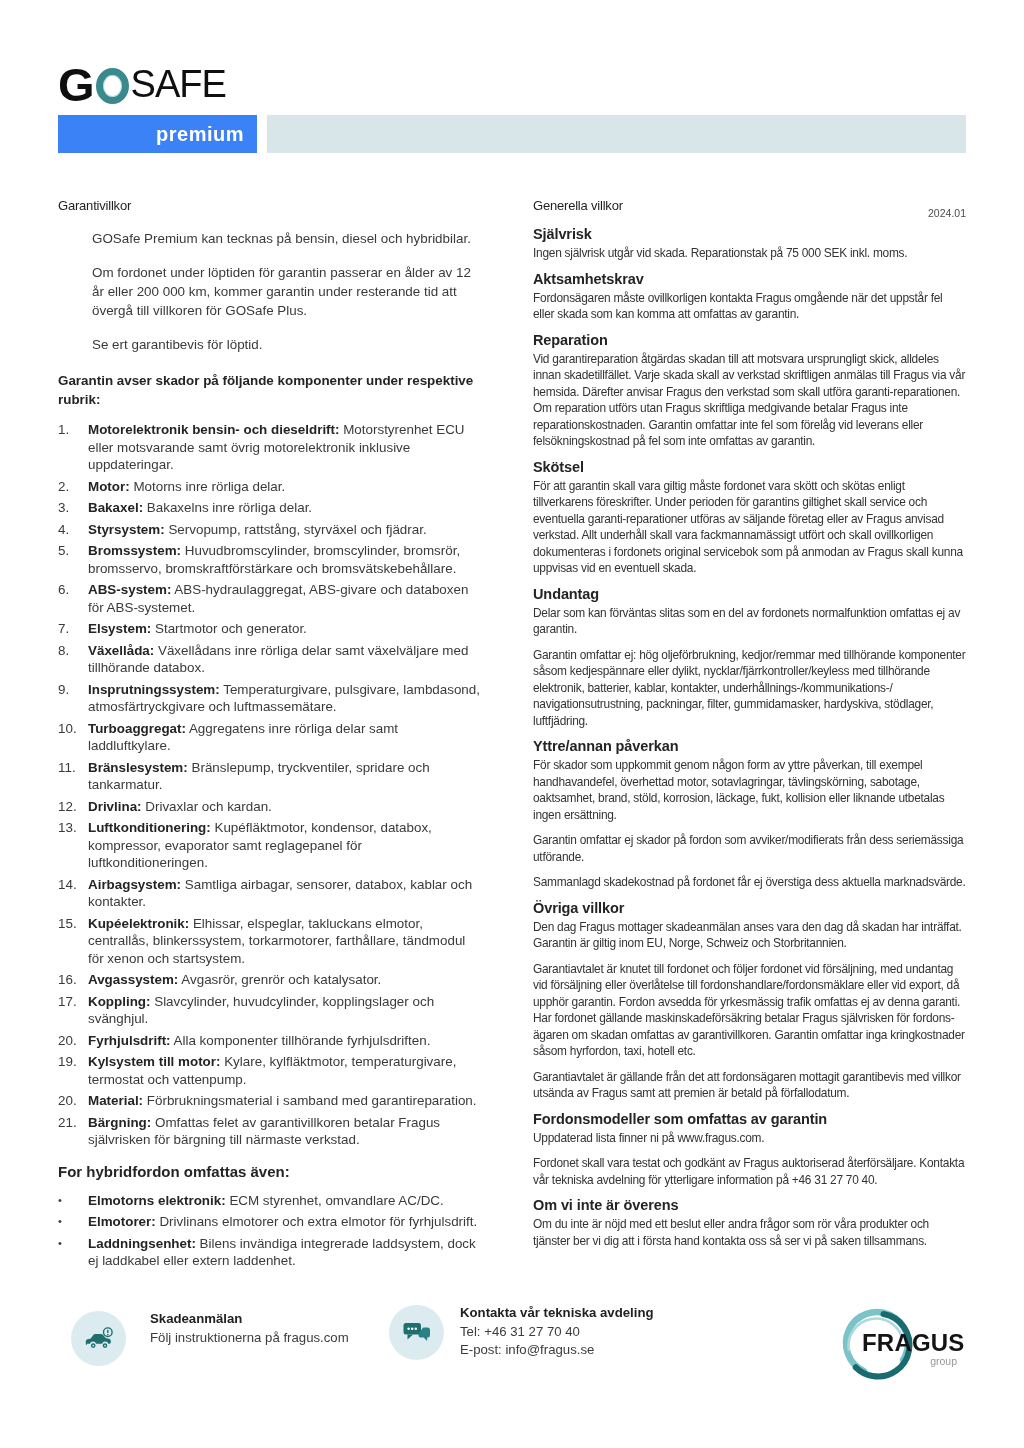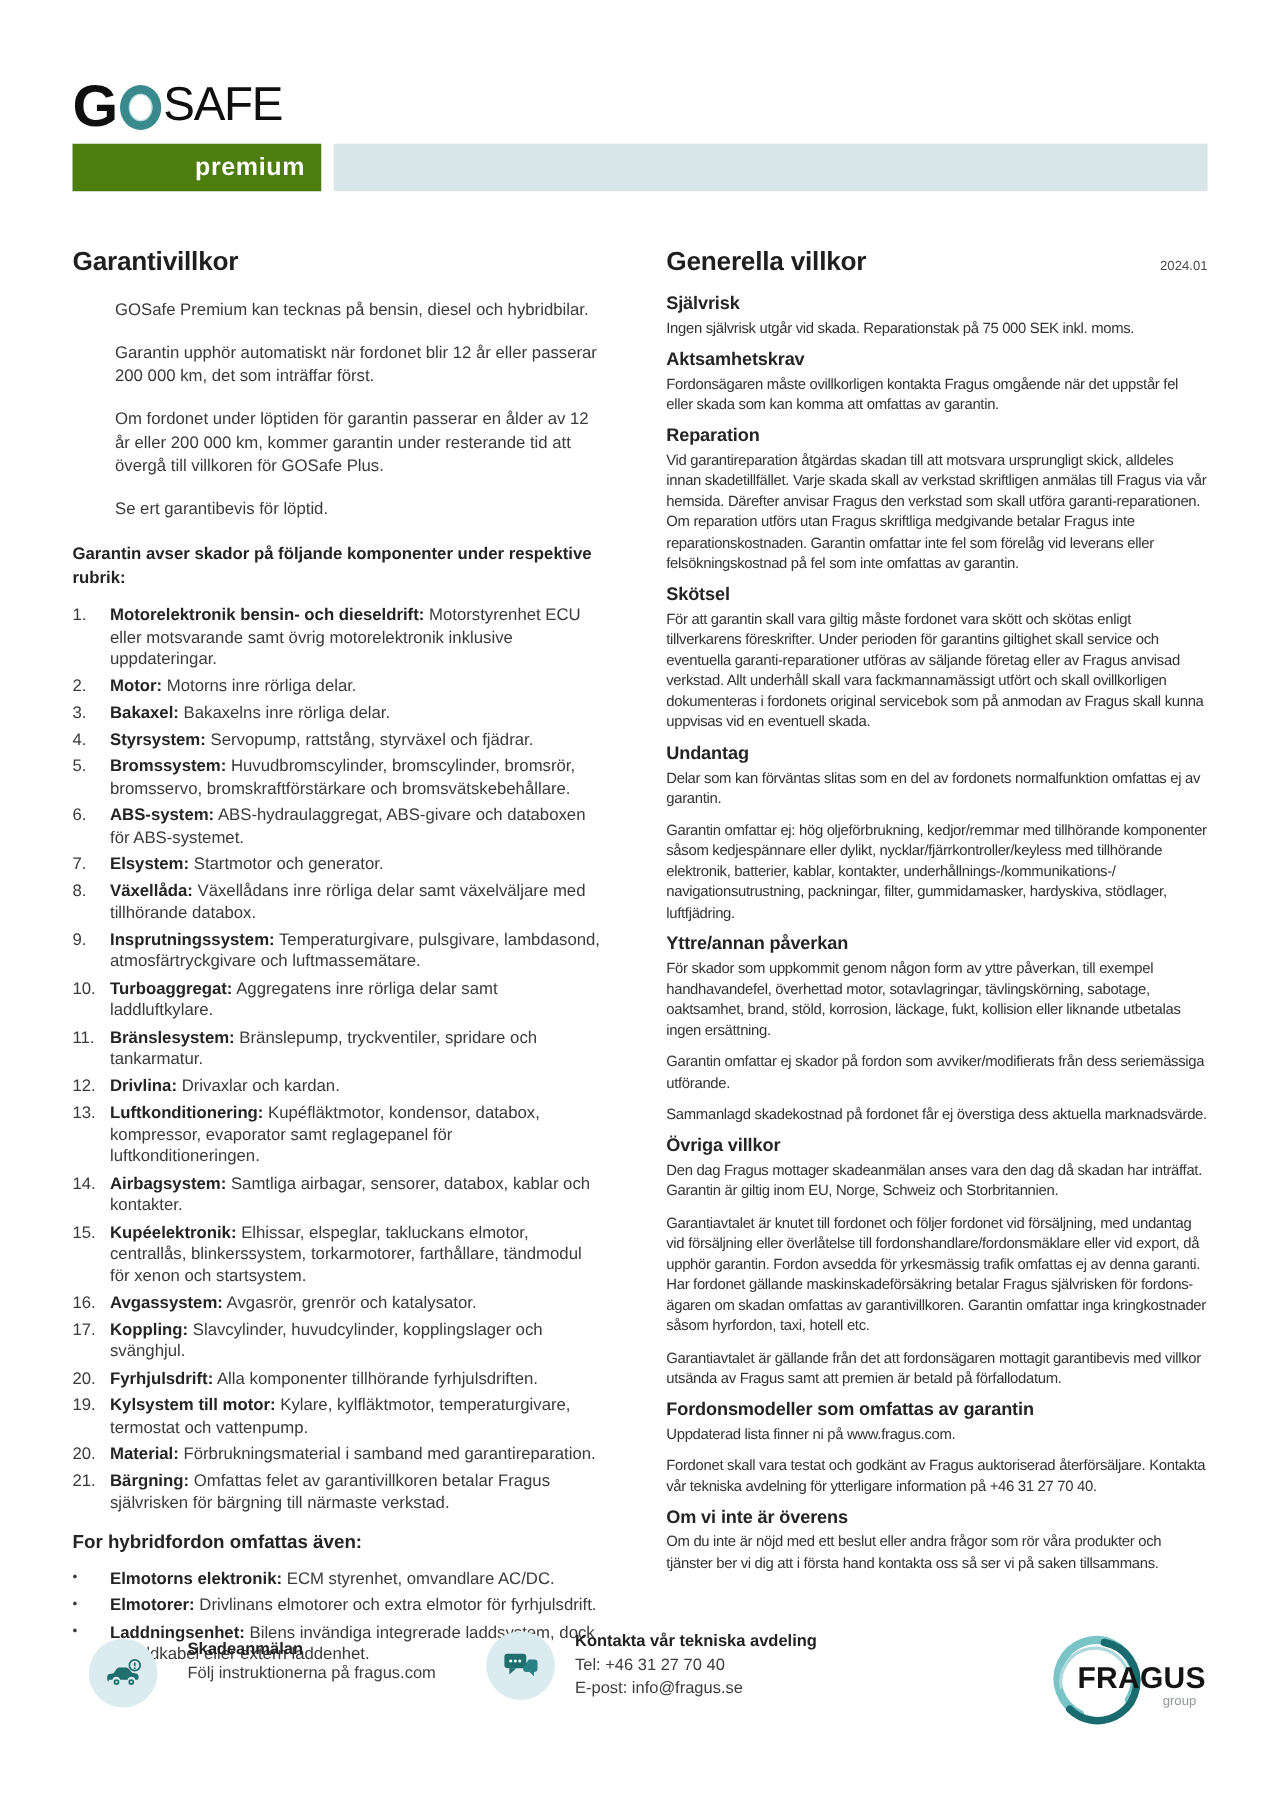--- a/index.html
+++ b/index.html
@@ -19,32 +19,32 @@
   .logo .g { font-size: 47px; font-weight: 800; color: #0f0f0f; letter-spacing: -1px; }
   .logo .o-ring {
     display: inline-block; width: 33px; height: 36px; border: 7px solid #39898d;
     border-radius: 50%; margin: 3px 2px 0 2px;
     box-shadow: inset 0 0 0 1px #b9dfe1;
   }
   .logo .safe { font-size: 38px; font-weight: 500; color: #0f0f0f; letter-spacing: -1px; }
 
   .banner {
     position: absolute; left: 58px; top: 115px; width: 199px; height: 38px;
-    background: #4d7c0f; color: #ffffff; display: flex; align-items: center; justify-content: flex-end;
+    background: #3b82f6; color: #ffffff; display: flex; align-items: center; justify-content: flex-end;
     padding-right: 13px; font-size: 20px; font-weight: 700; letter-spacing: 0.5px;
   }
   .banner-bar { position: absolute; left: 267px; top: 115px; width: 699px; height: 38px; background: #d8e6e9; }
   .doc-date { position: absolute; left: 766px; width: 200px; top: 163px; text-align: right; font-size: 10.5px; color: #4c4c4c; margin-top: 44px; }
 
   
   .main { position: absolute; left: 58px; top: 198px; width: 908px; display: flex; gap: 51px; }
   .col-left { width: 424px; flex: none; }
   .col-right { width: 433px; flex: none; }
 
-  .col-title { font-size: 21px; font-weight: 700; color: #1f1f1f; margin-bottom: 16px; letter-spacing: -0.2px; }
+  .col-title { font-size: 13px; font-weight: 400; color: #1f1f1f; margin-bottom: 16px; letter-spacing: -0.2px; }
 
   
   .col-left p.intro { font-size: 13.4px; line-height: 19px; margin-bottom: 9px; color: #3a3a3a; margin-left: 34px; }
   .list-intro { font-size: 13.4px; line-height: 19px; font-weight: 700; color: #242424; margin-top: 17px; margin-bottom: 12px; }
   .li { display: flex; margin-bottom: 4px; font-size: 13.4px; line-height: 17.5px; }
   .li .num { flex: none; width: 30px; color: #3a3a3a; }
   .li .bull { flex: none; width: 30px; color: #3a3a3a; font-size: 11px; line-height: 17.5px; }
   .li .li-body { flex: 1; }
   .li b { color: #242424; font-weight: 700; }
   .hybrid-title { font-size: 15px; font-weight: 700; color: #242424; margin: 14px 0 12px 0; }
@@ -85,21 +85,20 @@
   <div class="banner">premium</div>
   <div class="banner-bar"></div>
   <div class="doc-date">2024.01</div>
 
   <div class="main">
 
     <div class="col-left">
       <div class="col-title">Garantivillkor</div>
 
       <p class="intro" style="margin-bottom:15px">GOSafe Premium kan tecknas på bensin, diesel och hybridbilar.</p>
-      <p class="intro" style="margin-bottom:15px">Garantin upphör automatiskt när fordonet blir 12 år eller passerar 200 000 km, det som inträffar först.</p>
       <p class="intro" style="margin-bottom:15px">Om fordonet under löptiden för garantin passerar en ålder av 12 år eller 200 000 km, kommer garantin under resterande tid att övergå till villkoren för GOSafe Plus.</p>
       <p class="intro">Se ert garantibevis för löptid.</p>
 
       <div class="list-intro">Garantin avser skador på följande komponenter under respektive rubrik:</div>
 
       <div class="li">
           <span class="num">1.</span>
           <span class="li-body"><b>Motorelektronik bensin- och dieseldrift:</b> <span>Motorstyrenhet ECU eller motsvarande samt övrig motorelektronik inklusive uppdateringar.</span></span>
         </div>
       <div class="li">

